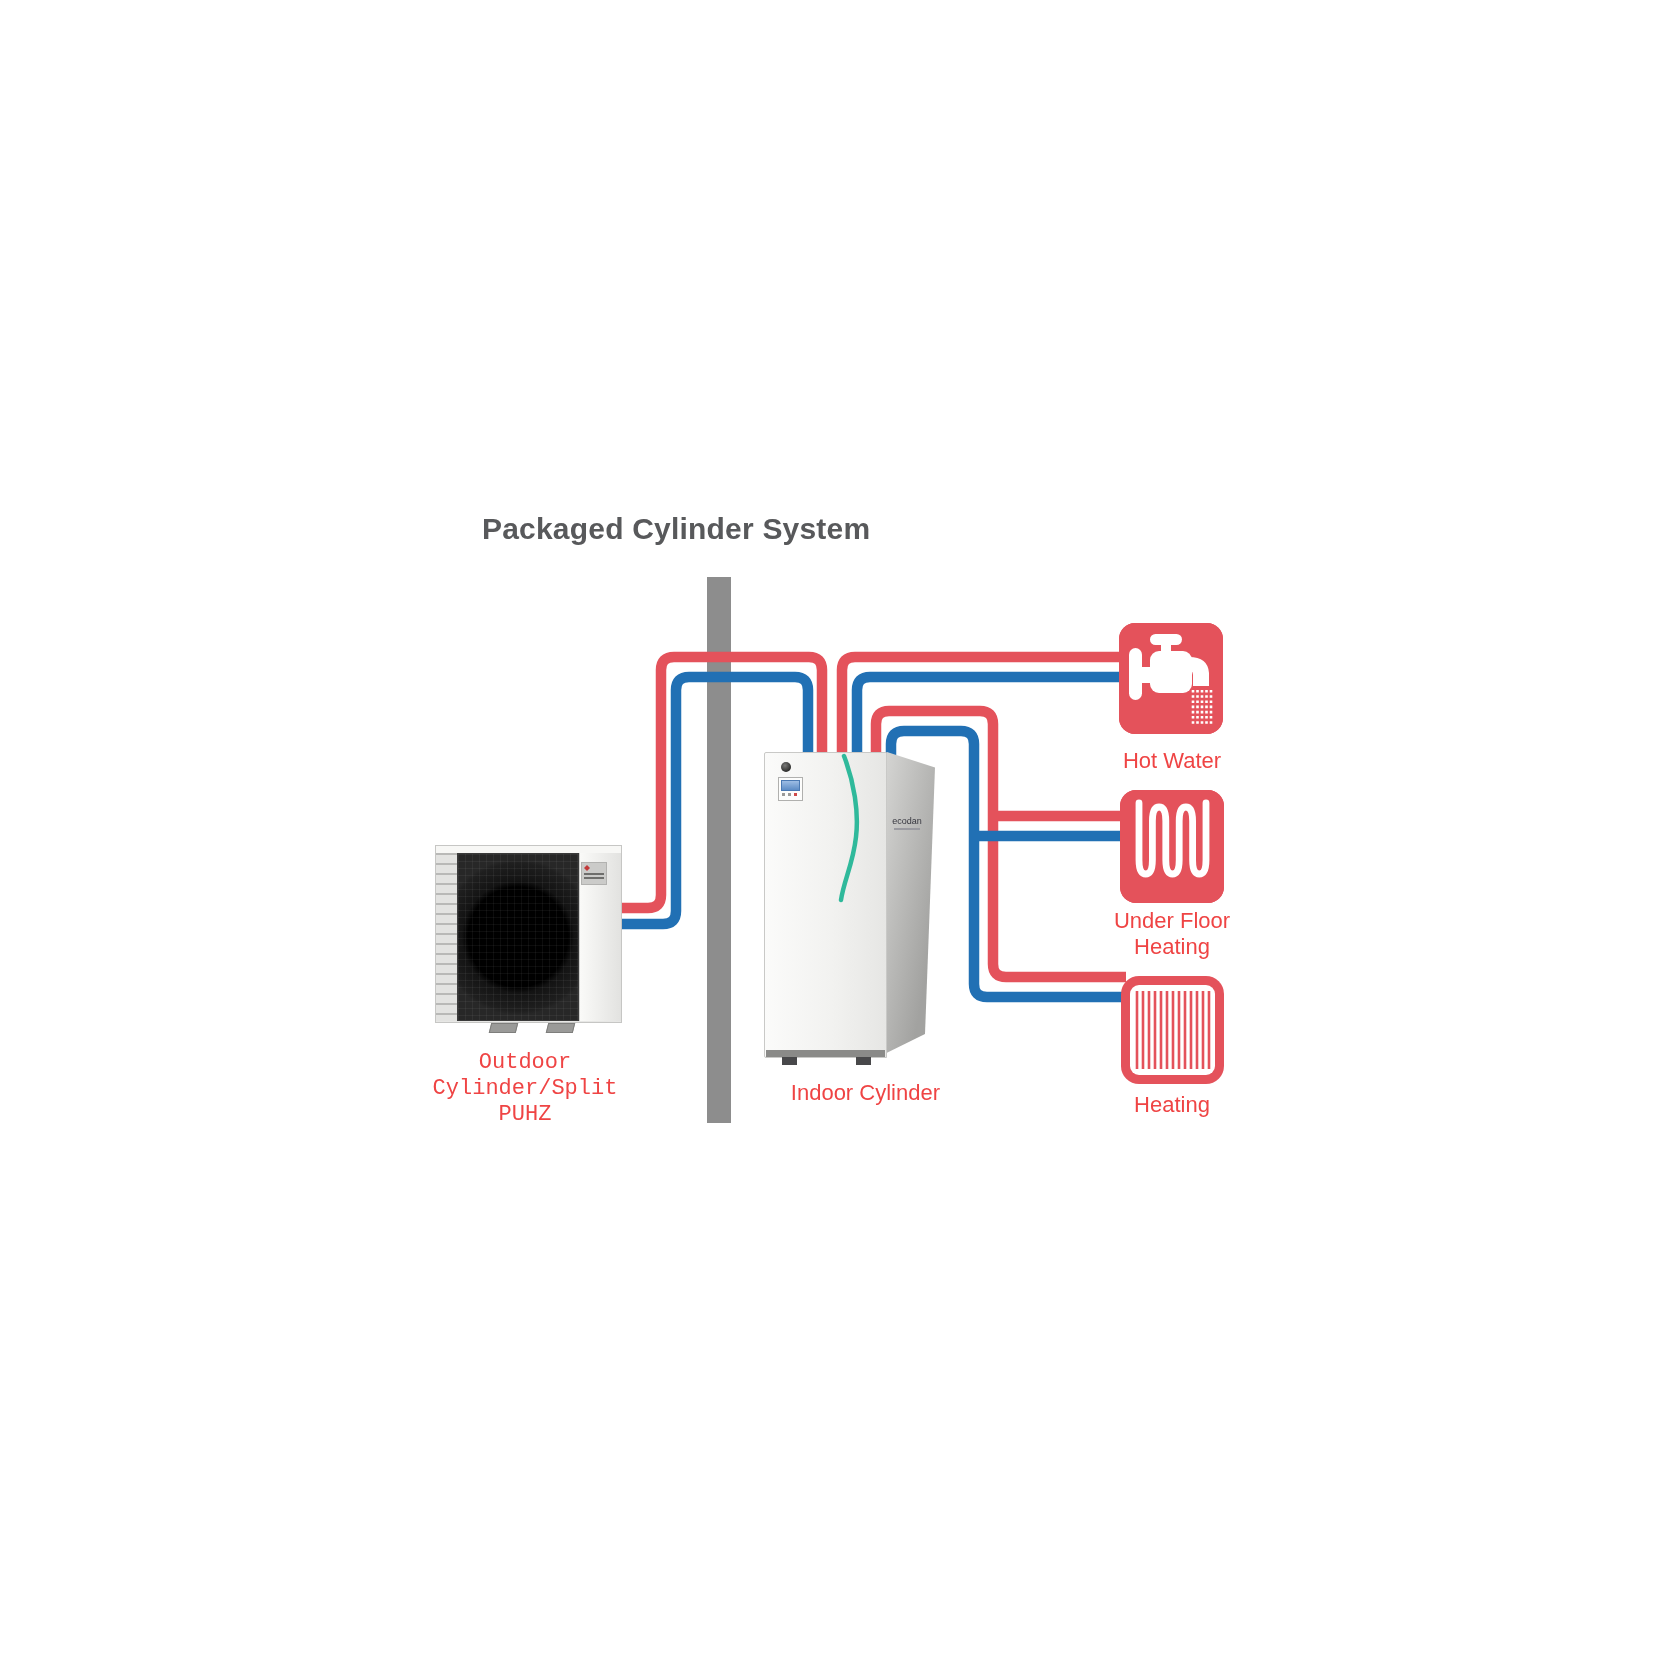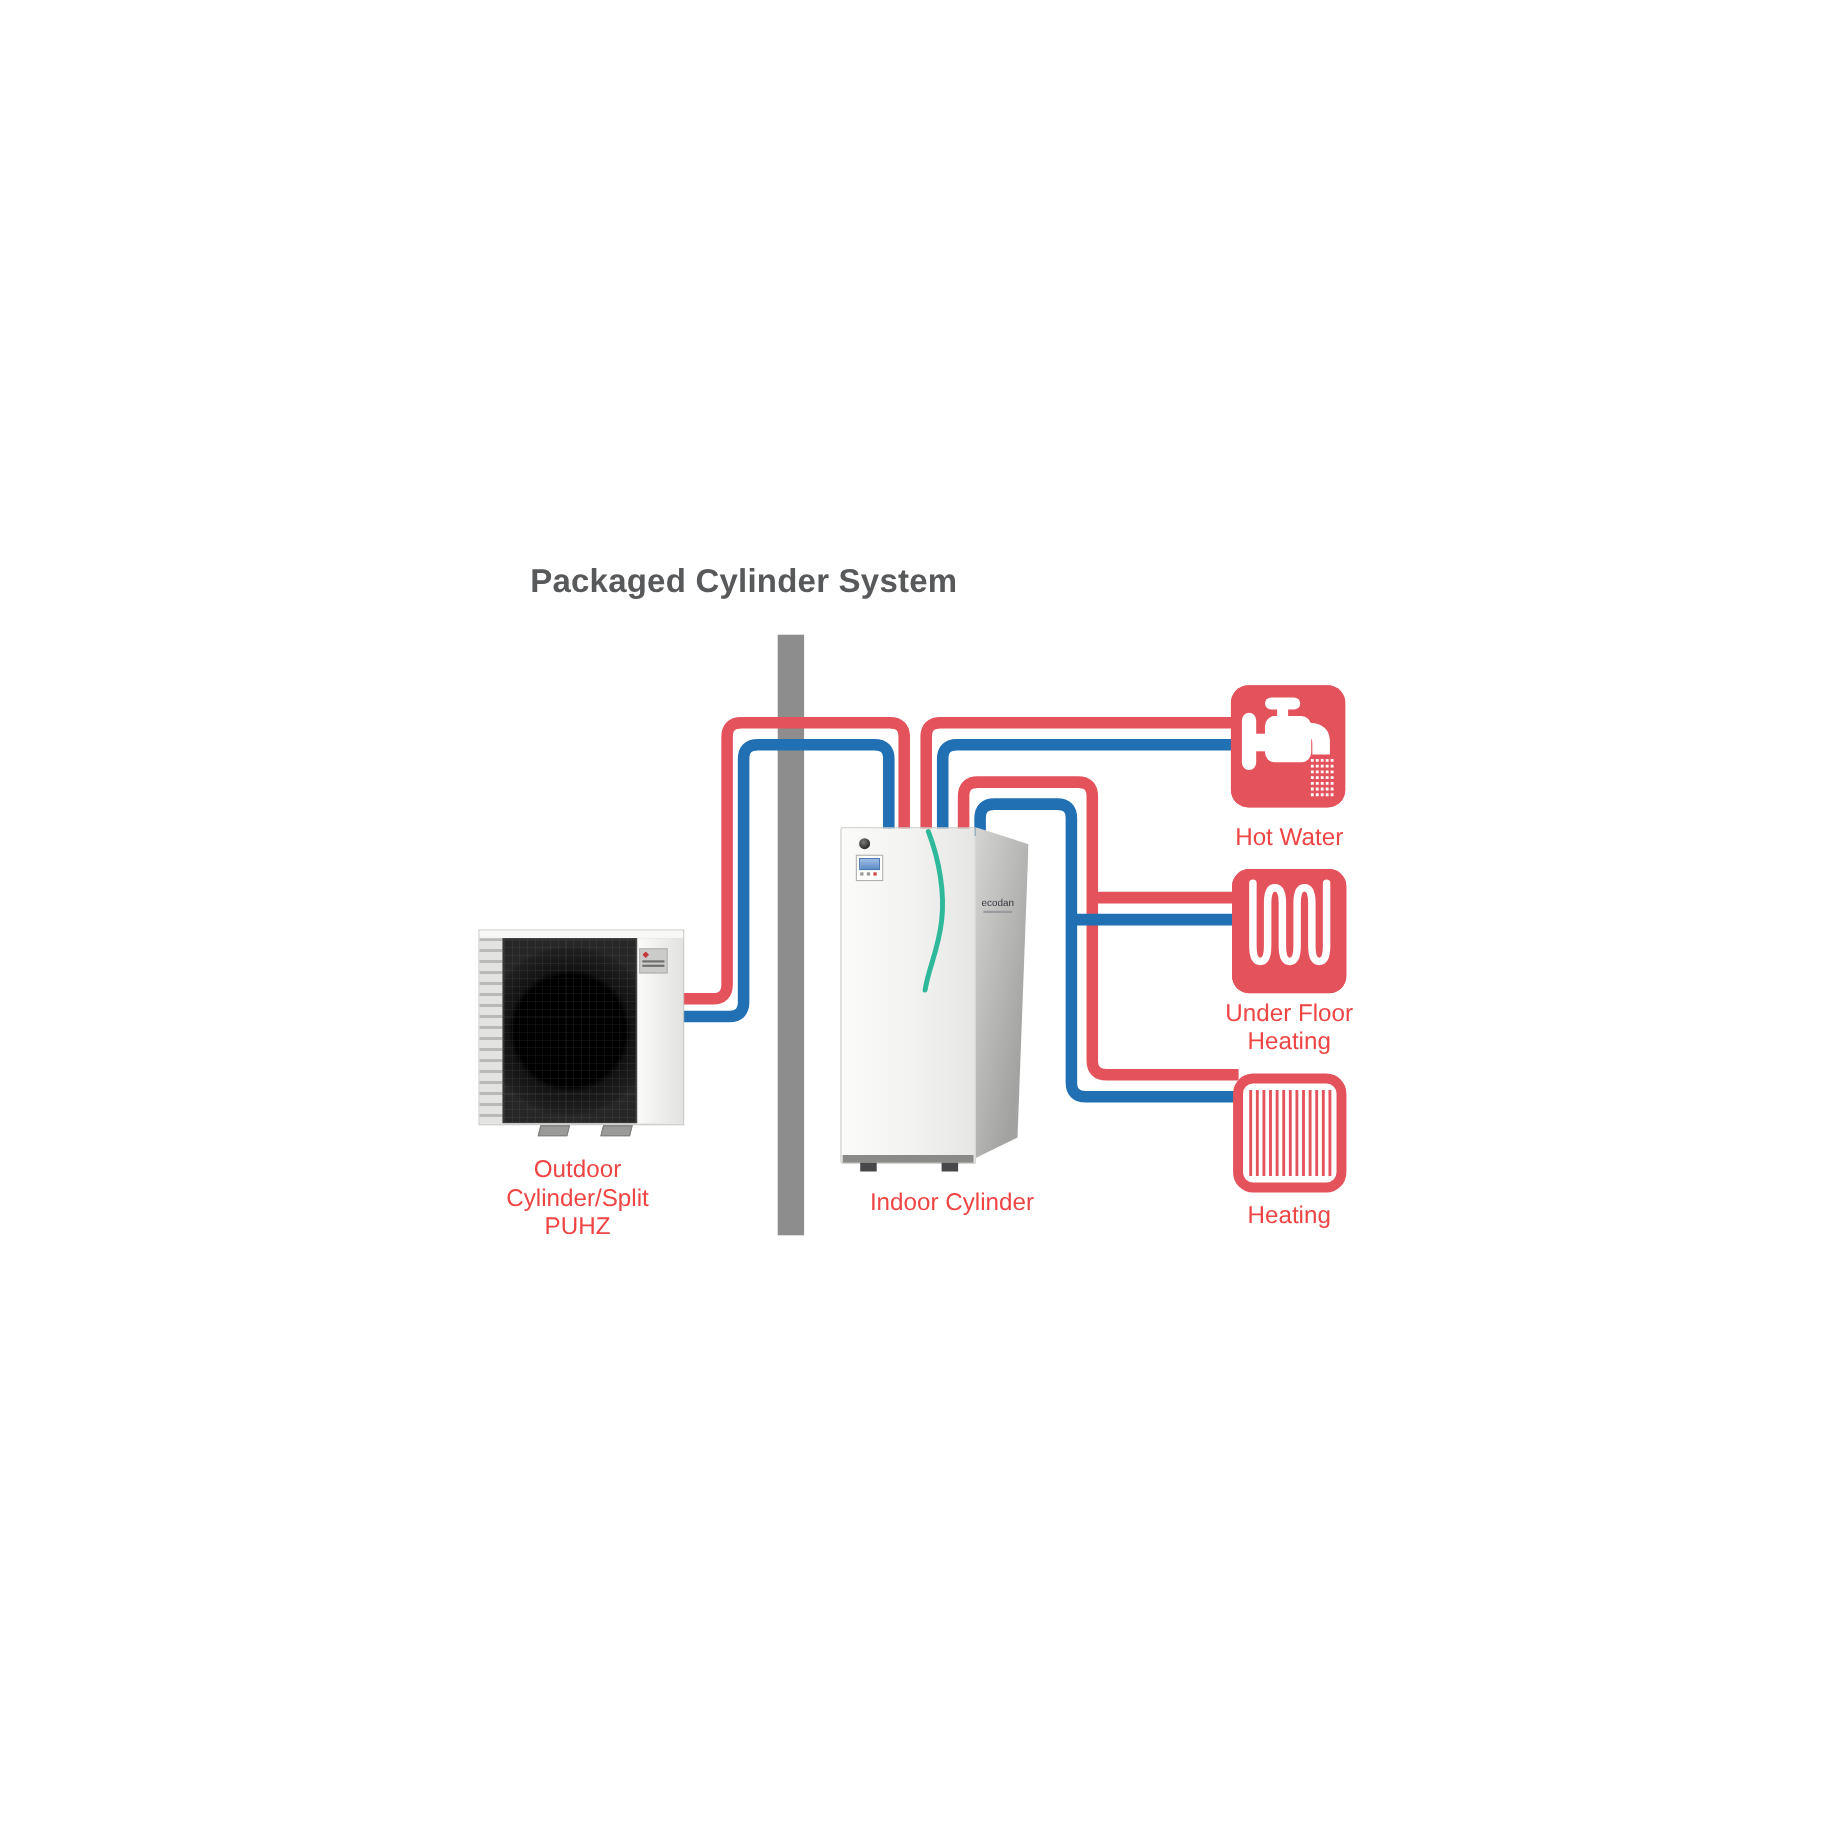--- a/index.html
+++ b/index.html
@@ -203,20 +203,20 @@
 
   <div class="card" style="left:1119px;top:974px;background:transparent;">
     <svg width="107" height="112" viewBox="0 0 107 112">
       <rect x="2" y="2" width="103" height="108" rx="18" fill="#e4525b"></rect>
       <rect x="11" y="11" width="85" height="90" rx="9" fill="#ffffff"></rect>
       <path d="M18 17V95M24 17V95M30 17V95M36 17V95M42 17V95M48 17V95M54 17V95M60 17V95M66 17V95M72 17V95M78 17V95M84 17V95M90 17V95" stroke="#e4525b" stroke-width="2.6"></path>
     </svg>
   </div>
   <div class="label" style="left:1072px;top:1092px;width:200px;">Heating</div>
 
-  <div class="label" style="left:420px;top:1050px;width:210px;">
+  <div class="label" style="left:420px;top:1050px;width:210px;font-family:Liberation Mono, monospace;">
     <div>Outdoor</div>
     <div>Cylinder/Split</div>
     <div>PUHZ</div>
   </div>
   <div class="label" style="left:740px;top:1080px;width:200px;text-align:right;">Indoor Cylinder</div>
 
 </div>
 
 </body></html>

